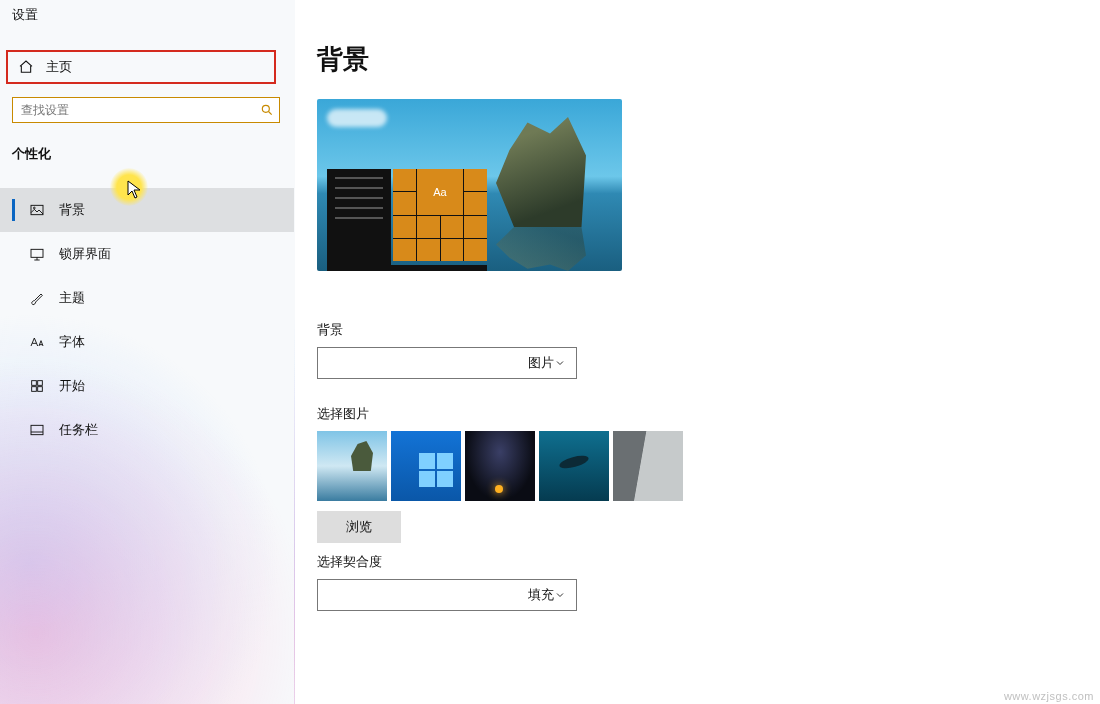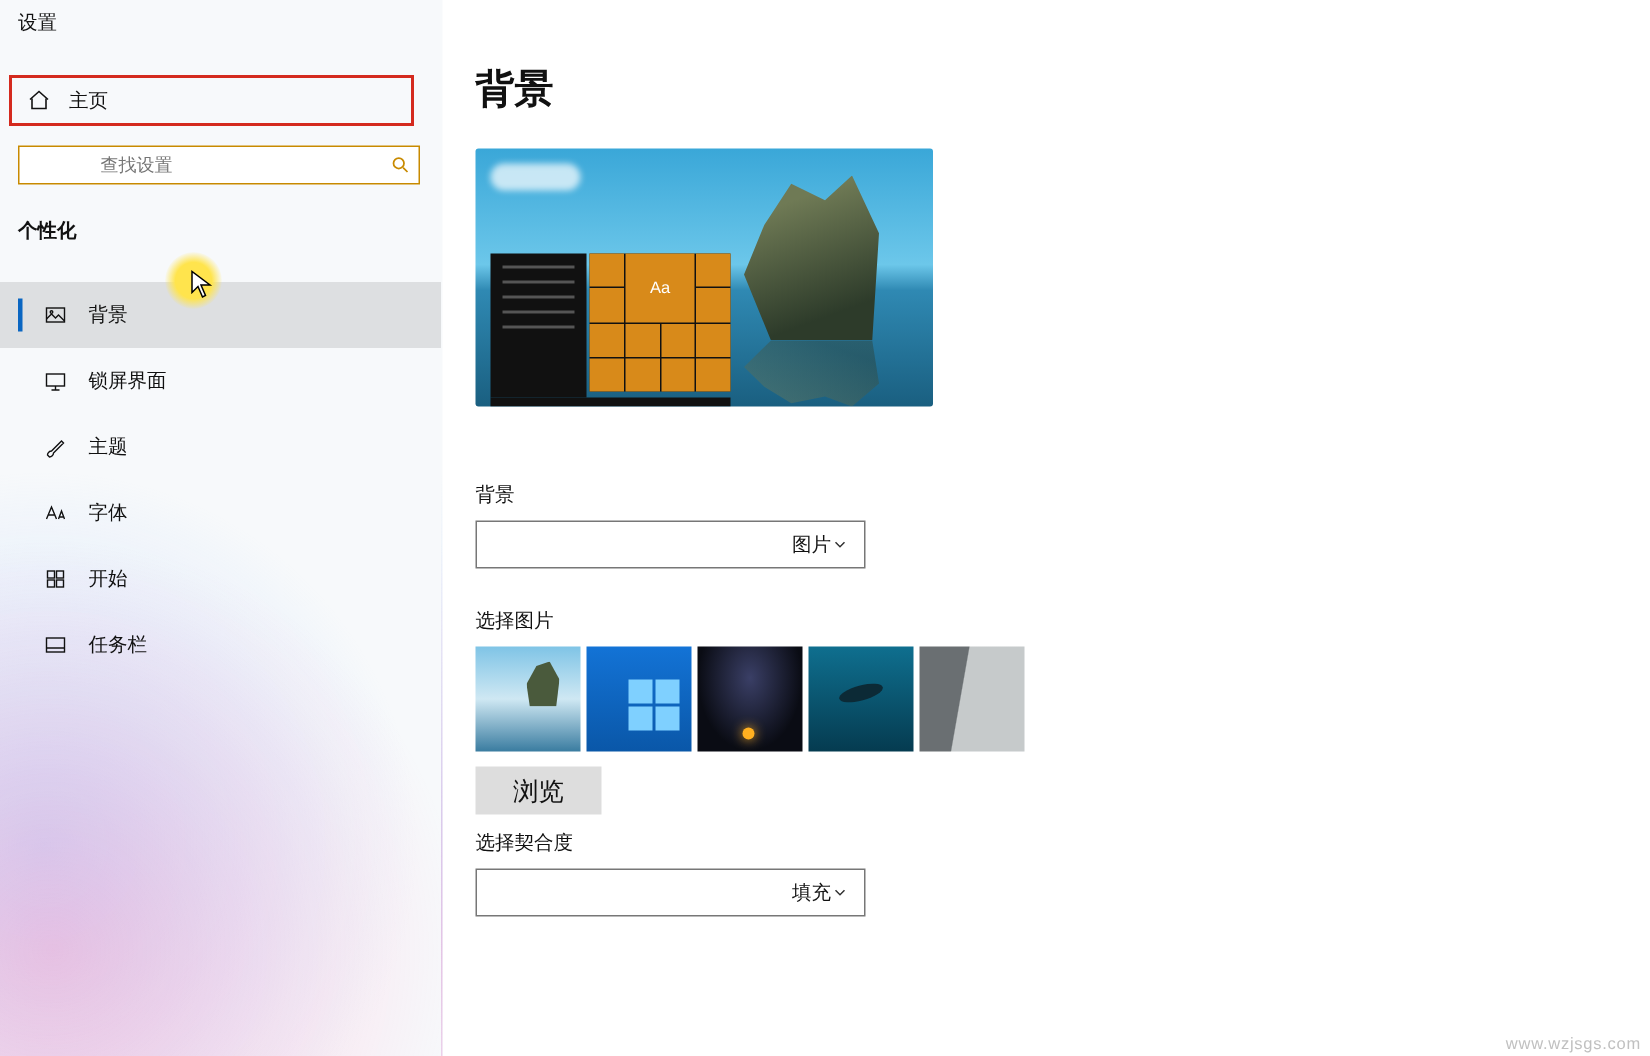--- a/index.html
+++ b/index.html
@@ -17,21 +17,21 @@
   .home-button {
     position: absolute; left: 6px; top: 50px; width: 270px; height: 34px;
     border: 2px solid #d42a1e; display: flex; align-items: center;
     padding-left: 10px; gap: 12px; background: rgba(255,255,255,0);
     cursor: pointer;
   }
   .home-button svg { width: 16px; height: 16px; }
   .home-button span { font-size: 13px; }
   .search-wrap {
     position: absolute; left: 12px; top: 97px; width: 268px; height: 26px;
-    border: 1px solid #c88a00; background: #fff; display: flex; align-items: center; padding-left: 46px;
+    border: 1px solid #c88a00; background: #fff; display: flex; align-items: center;
   }
   .search-wrap input {
     flex: 1; border: none; outline: none; height: 100%; padding: 0 8px;
     font-size: 12px; color: #555; background: transparent;
   }
   .search-wrap .sicon { width: 24px; display:flex; align-items:center; justify-content:center; color:#c88a00; }
   .section-label { position: absolute; left: 12px; top: 145px; font-weight: 600; font-size: 13px; }
   .nav { position: absolute; left: 0; top: 188px; width: 100%; }
   .nav-item {
     display: flex; align-items: center; height: 44px; padding-left: 12px; gap: 14px; cursor: pointer;
@@ -89,21 +89,21 @@
   .t2 { background: linear-gradient(#1373d6,#0a57a8); position:relative; }
   .t2::after { content:""; position:absolute; left:28px; top:22px; width:16px; height:16px;
     background:#7fd0ff; box-shadow: 18px 0 #7fd0ff, 0 18px #7fd0ff, 18px 18px #7fd0ff; }
   .t3 { background: radial-gradient(ellipse at 50% 30%, #3a3f66, #0a0c14 70%); position:relative; }
   .t3::after { content:""; position:absolute; left:30px; bottom:8px; width:8px; height:8px; border-radius:50%; background:#ffb020; box-shadow:0 0 8px #ffb020; }
   .t4 { background: linear-gradient(#0f6f8f,#053b50); position:relative; }
   .t4::after { content:""; position:absolute; left:20px; top:26px; width:30px; height:10px; background:#0c2a36; border-radius:50%; transform:rotate(-15deg); }
   .t5 { background: linear-gradient(100deg,#6a6f72 40%, #c6cacb 41%); }
   .browse-btn {
     width: 84px; height: 32px; background:#ddd; border:none;
-    margin-top: 10px; cursor:pointer; font-size:17px; color:#111;
+    margin-top: 10px; cursor:pointer; font-size:13px; color:#111;
   }
   .watermark { position:absolute; right:6px; bottom:2px; font-size:11px; color:#c0c0c0; letter-spacing:.5px;margin-left:18px; }
 </style>
 </head>
 <body>
 
 <div class="app">
   <div class="sidebar">
     <div class="sidebar-title">设置</div>
 

